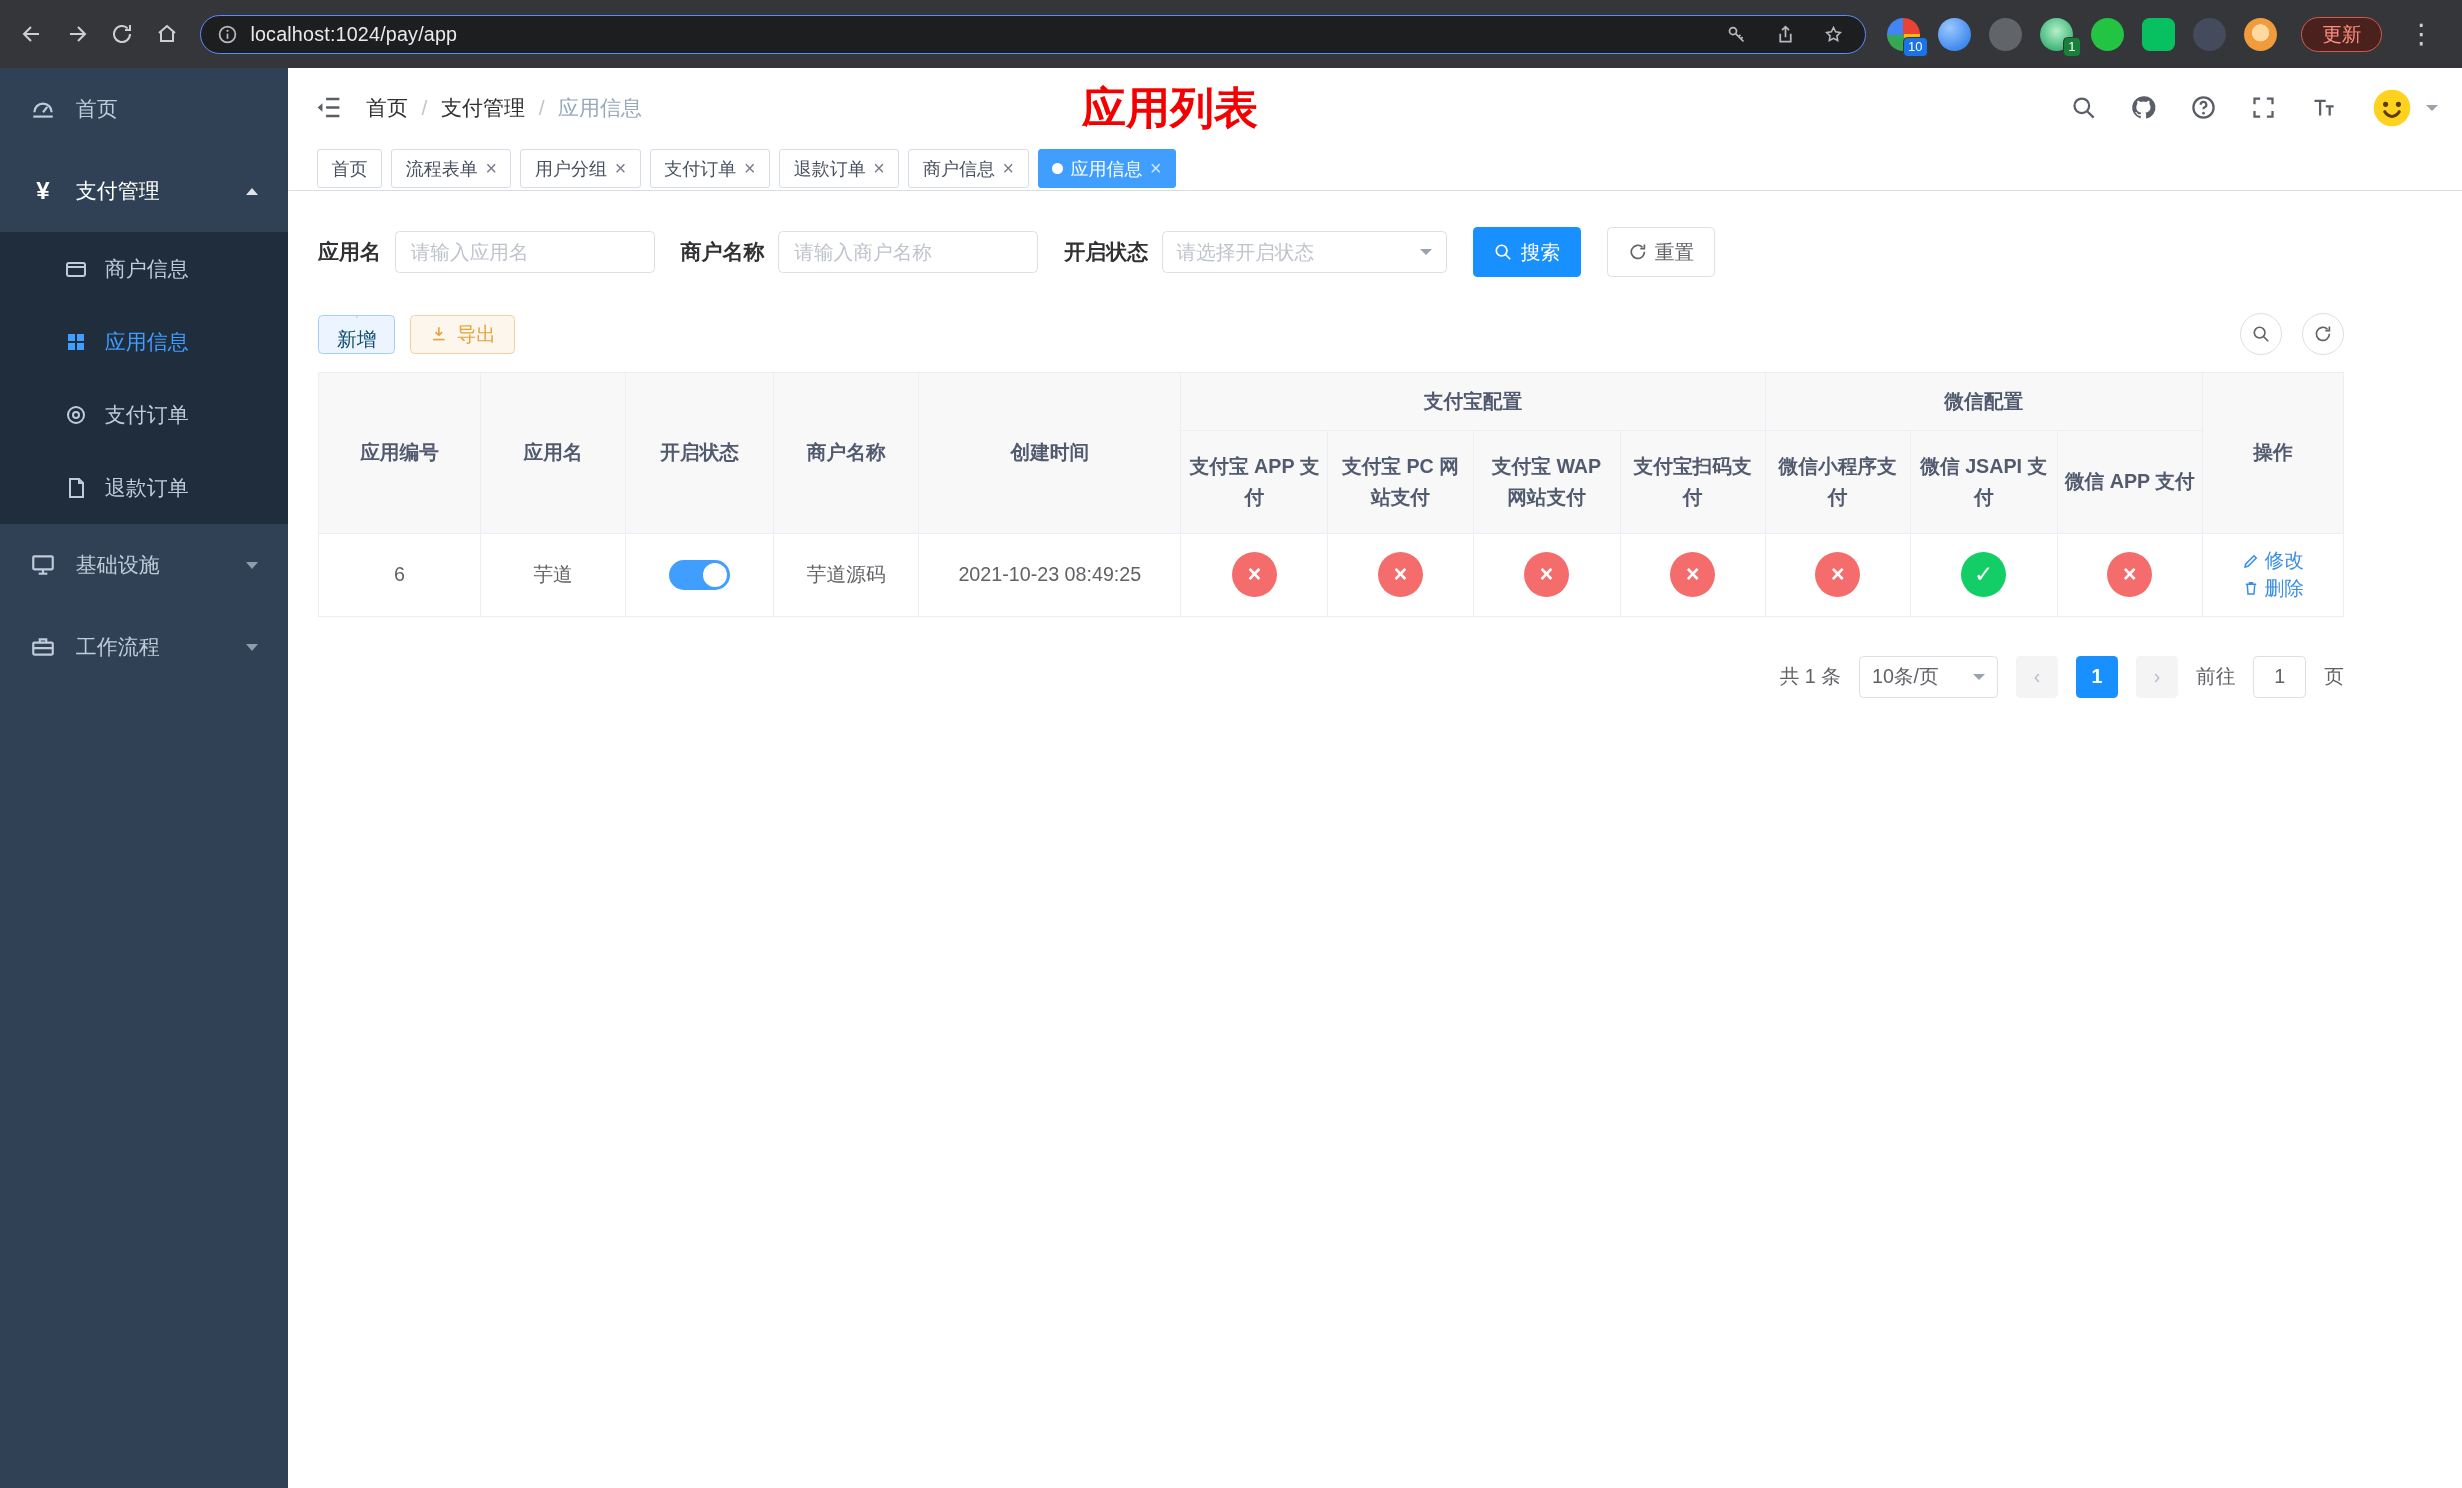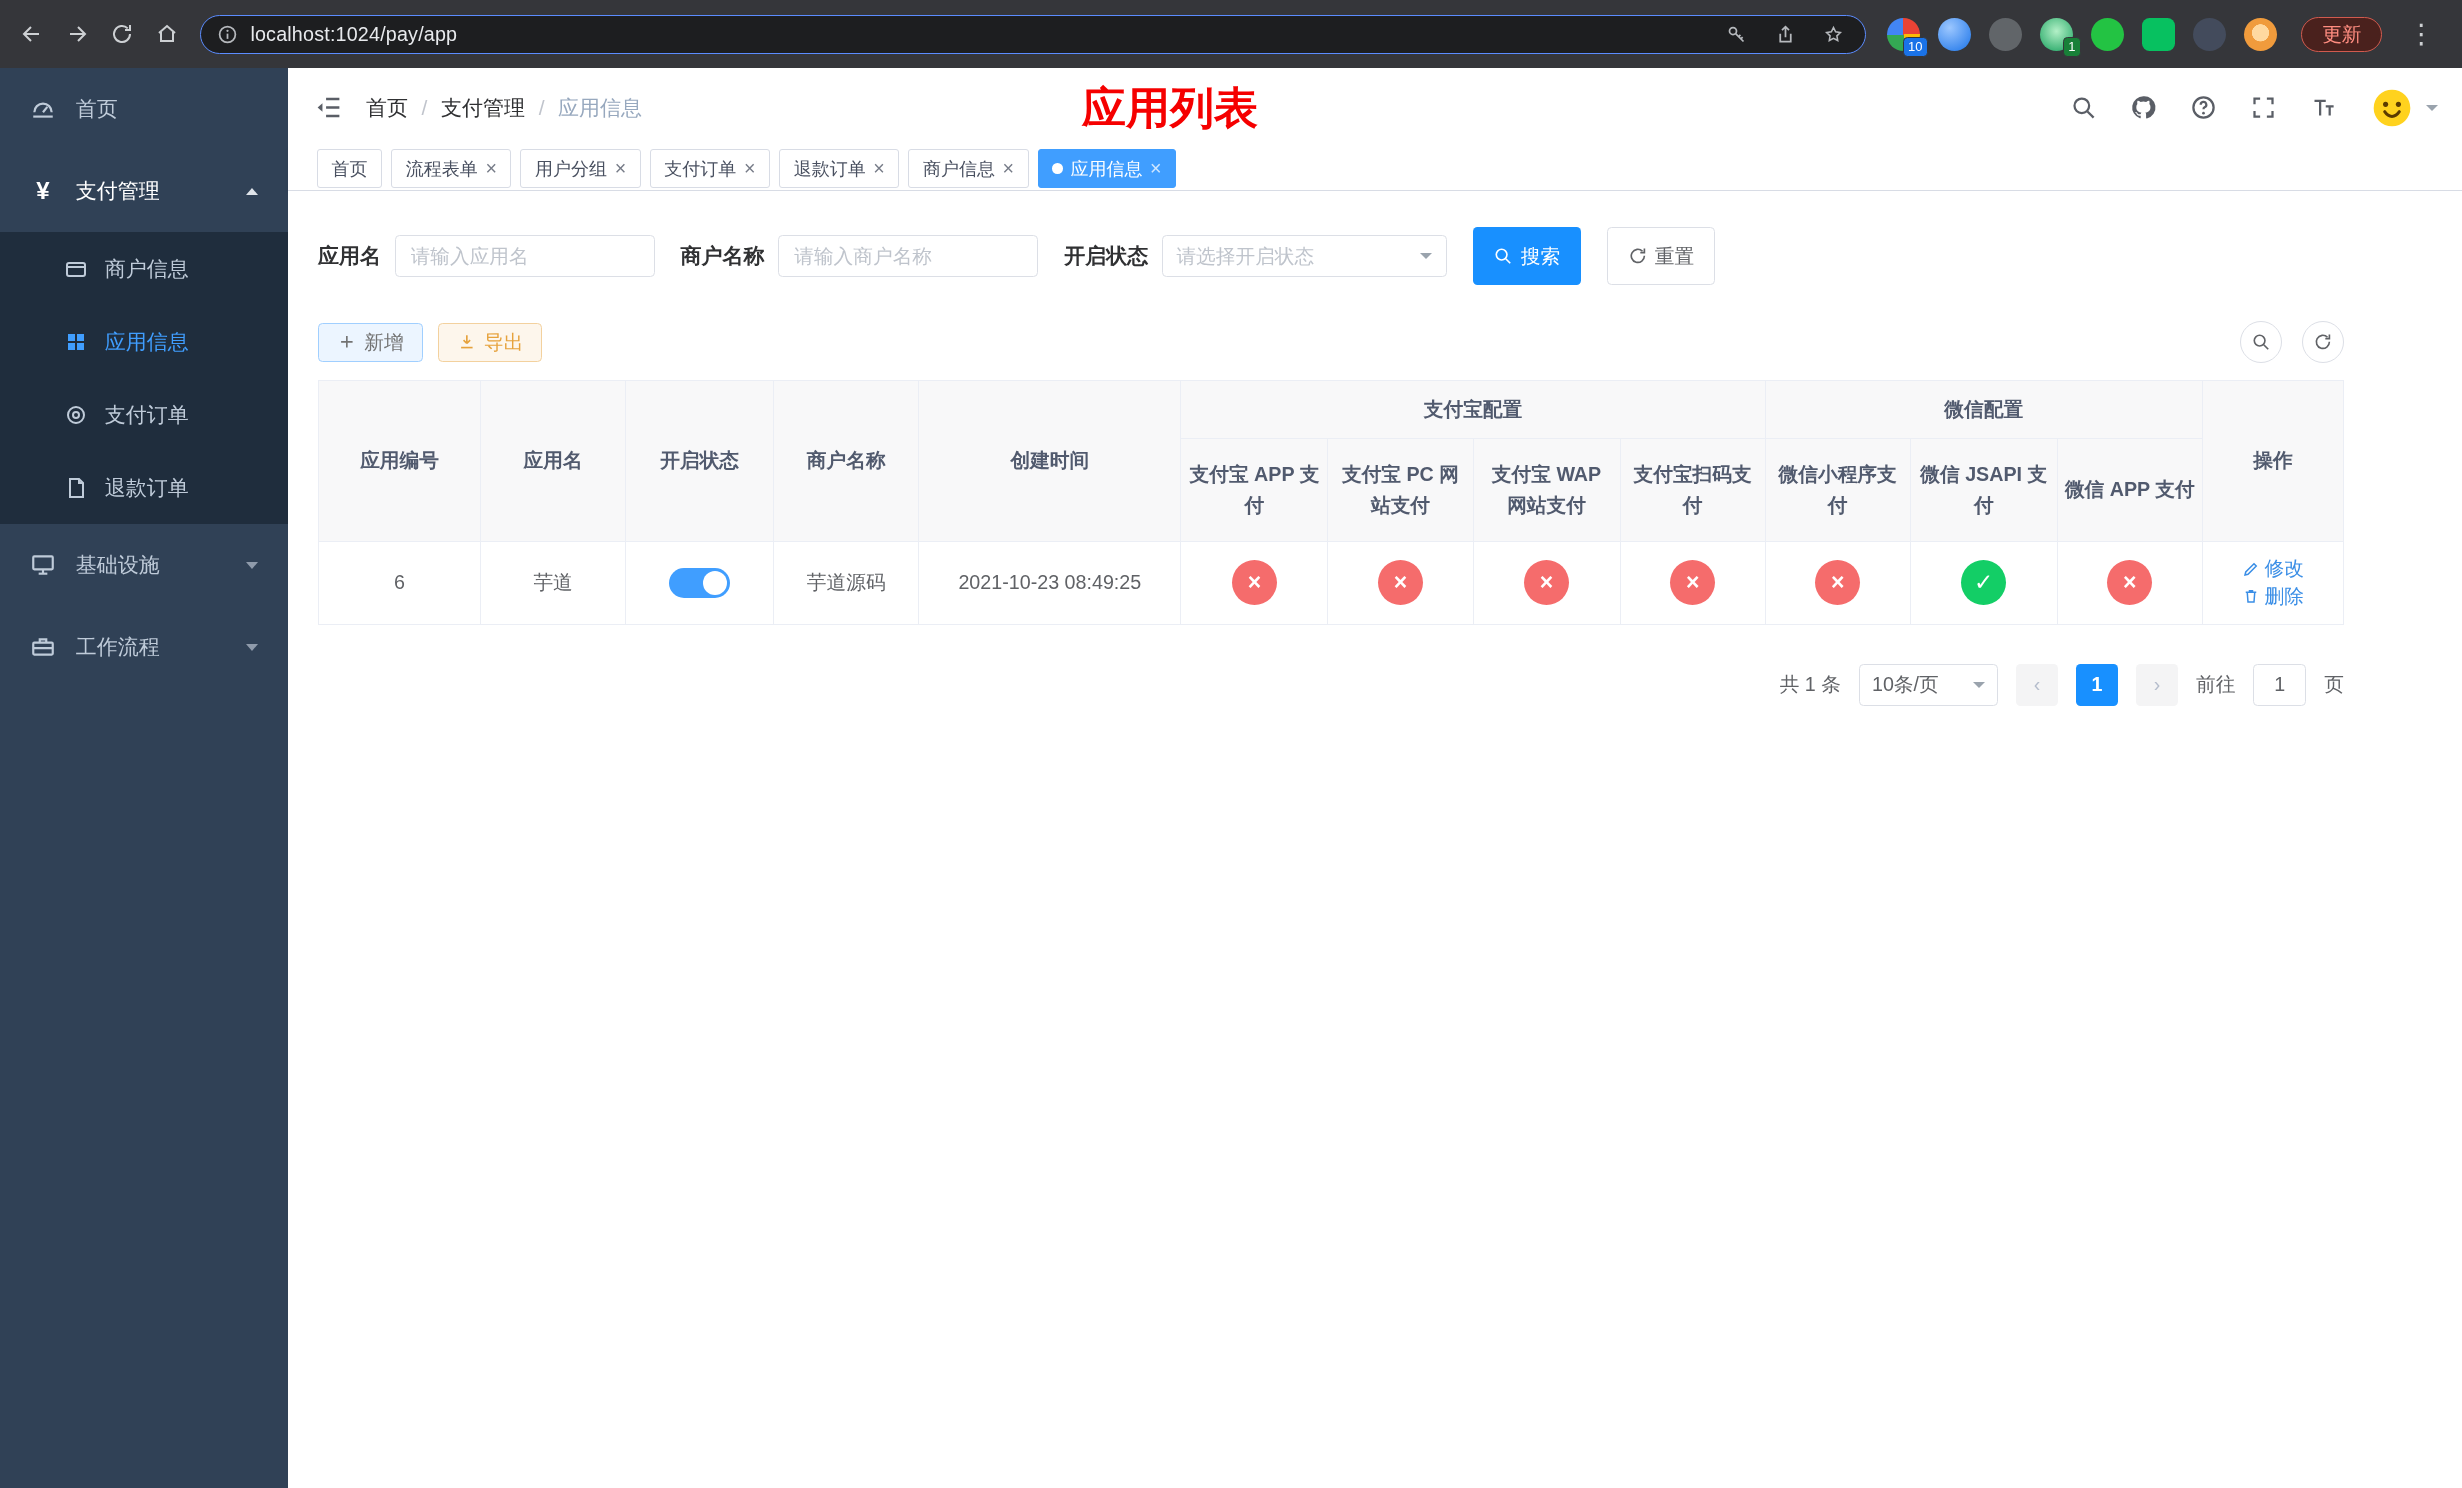--- a/index.html
+++ b/index.html
@@ -79,28 +79,28 @@
   .tab .x { font-size:19.7px; line-height:1; opacity:.75; }
 
   
   .content { flex:1; padding:36px 118px 0 30px; background:#fff; }
   .filter-row { display:flex; align-items:center; gap:26px; }
   .filter-item { display:flex; align-items:center; gap:13.6px; }
   .f-label { font-size:21px; font-weight:700; color:#303133; white-space:nowrap; }
   .t-input { height:42px; width:260px; border:0.8px solid #dcdfe6; border-radius:4.5px; padding:0 15px; font-size:19.7px; color:#606266; outline:none; font-family:inherit; }
   .t-input::placeholder { color:#bfc4cc; }
   .select-box { height:42px; width:285px; border:0.8px solid #dcdfe6; border-radius:4.5px; padding:0 13.6px; display:flex; align-items:center; justify-content:space-between; font-size:19.7px; color:#bfc4cc; background:#fff; cursor:pointer; }
-  .btn { height:58px; border-radius:4.5px; font-size:19.7px; display:inline-flex; align-items:center; gap:7.6px; padding:0 19.7px; cursor:pointer; border:0.8px solid transparent; font-family:inherit; }
+  .btn { height:50px; border-radius:4.5px; font-size:19.7px; display:inline-flex; align-items:center; gap:7.6px; padding:0 19.7px; cursor:pointer; border:0.8px solid transparent; font-family:inherit; }
   .btn svg { width:19.7px; height:19.7px; }
   .btn-search { background:#1890ff; color:#fff; }
   .btn-reset { background:#fff; border-color:#dcdfe6; color:#606266; }
 
   .toolbar-row { margin-top:36px; display:flex; align-items:center; gap:15px; }
   .btn-sm { height:39px; padding:0 18px; }
-  .btn-add { background:#ecf5ff; border-color:#a0cfff; color:#737373; }
+  .btn-add { background:#ecf5ff; border-color:#a0cfff; color:#0c4a6e;flex-direction:column; }
   .btn-export { background:#fdf6ec; border-color:#f3d19e; color:#e6a23c; }
   .mini-circles { margin-left:auto; display:flex; gap:19.7px; }
   .circle-btn { width:42px; height:42px; border-radius:50%; border:0.8px solid #dcdfe6; background:#fff; color:#606266; display:flex; align-items:center; justify-content:center; cursor:pointer; }
   .circle-btn svg { width:19.7px; height:19.7px; }
 
   
   table.grid { margin-top:16.7px; width:100%; border-collapse:collapse; table-layout:fixed; }
   .grid th, .grid td { border:0.8px solid #ebeef5; text-align:center; vertical-align:middle; }
   .grid thead th { background:#f8f8f9; color:#515a6e; font-weight:700; font-size:19.7px; padding:9px 6px; line-height:1.55; }
   .grid thead tr.r1 th { height:58px; }

